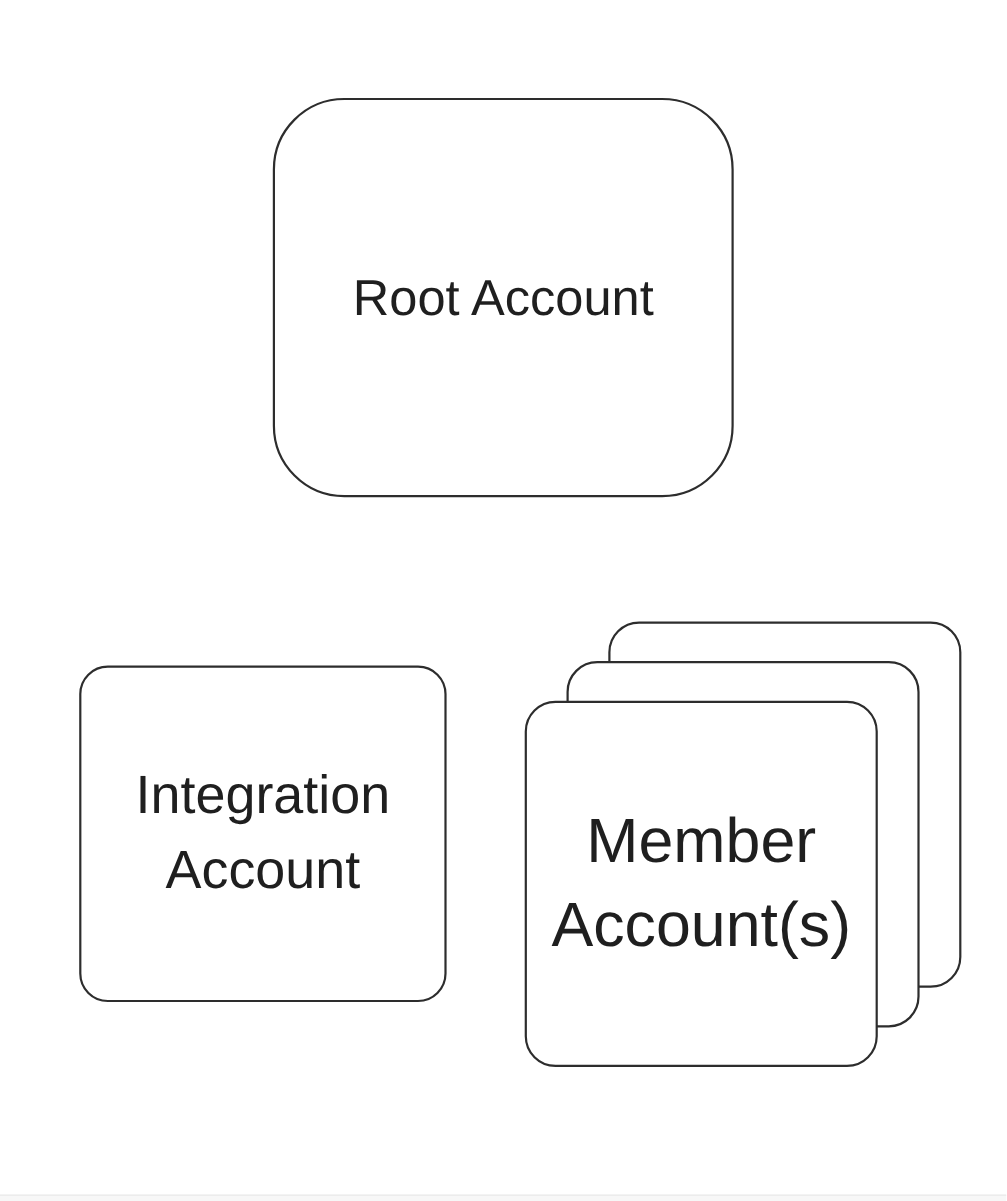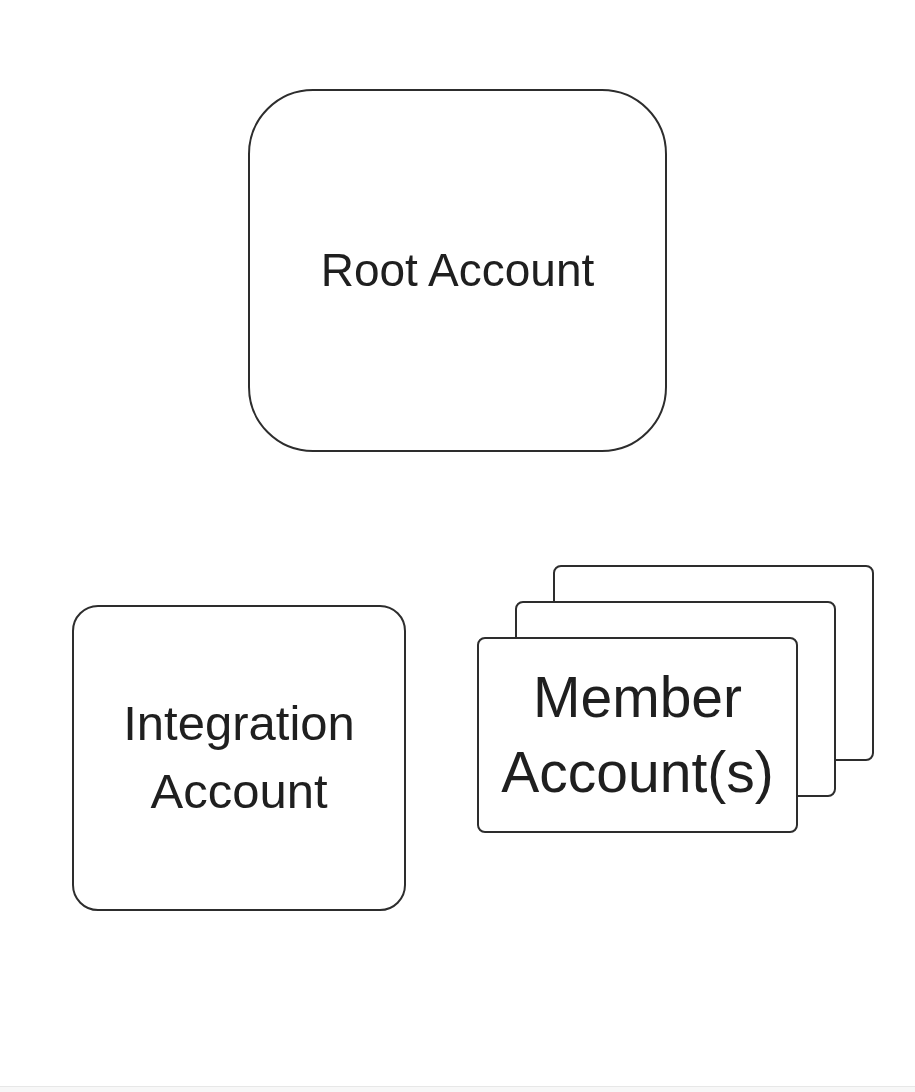--- a/index.html
+++ b/index.html
@@ -52,22 +52,22 @@
     top: 605px;
     width: 334px;
     height: 306px;
     border-radius: 26px;
     font-size: 49px;
     line-height: 1.38;
   }
   .stack-card {
     position: absolute;
     width: 321px;
-    height: 196px;
-    border-radius: 8px;
+    height: 333px;
+    border-radius: 28px;
     background: var(--canvas-bg);
     border: 2px solid var(--stroke-color);
   }
   .stack-back   { left: 553px; top: 565px; }
   .stack-middle { left: 515px; top: 601px; }
   .stack-front {
     left: 477px;
     top: 637px;
     display: flex;
     align-items: center;

